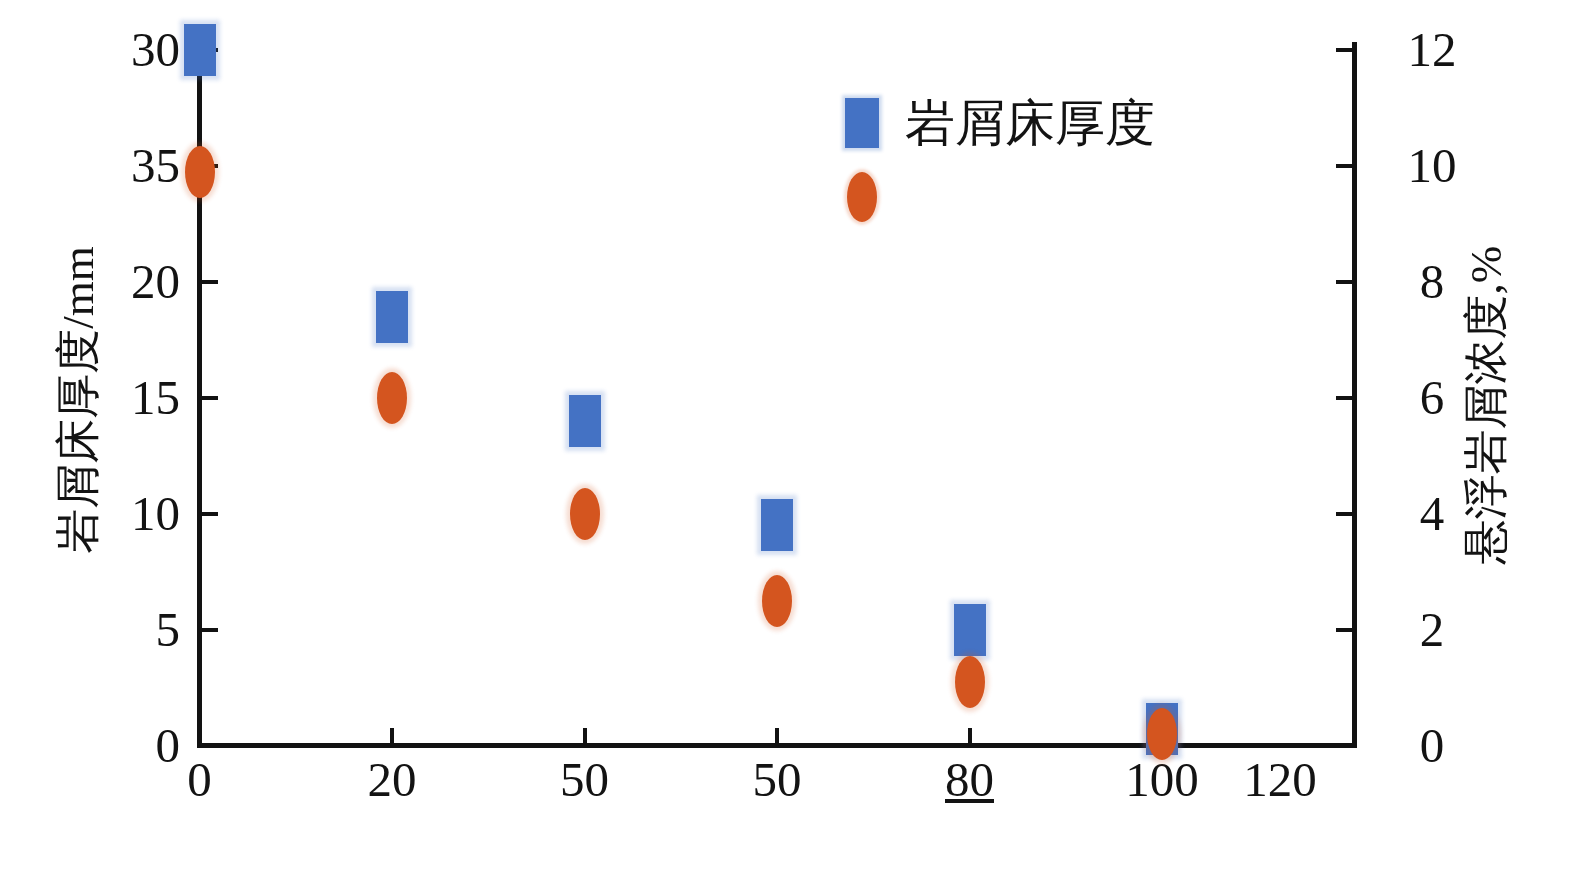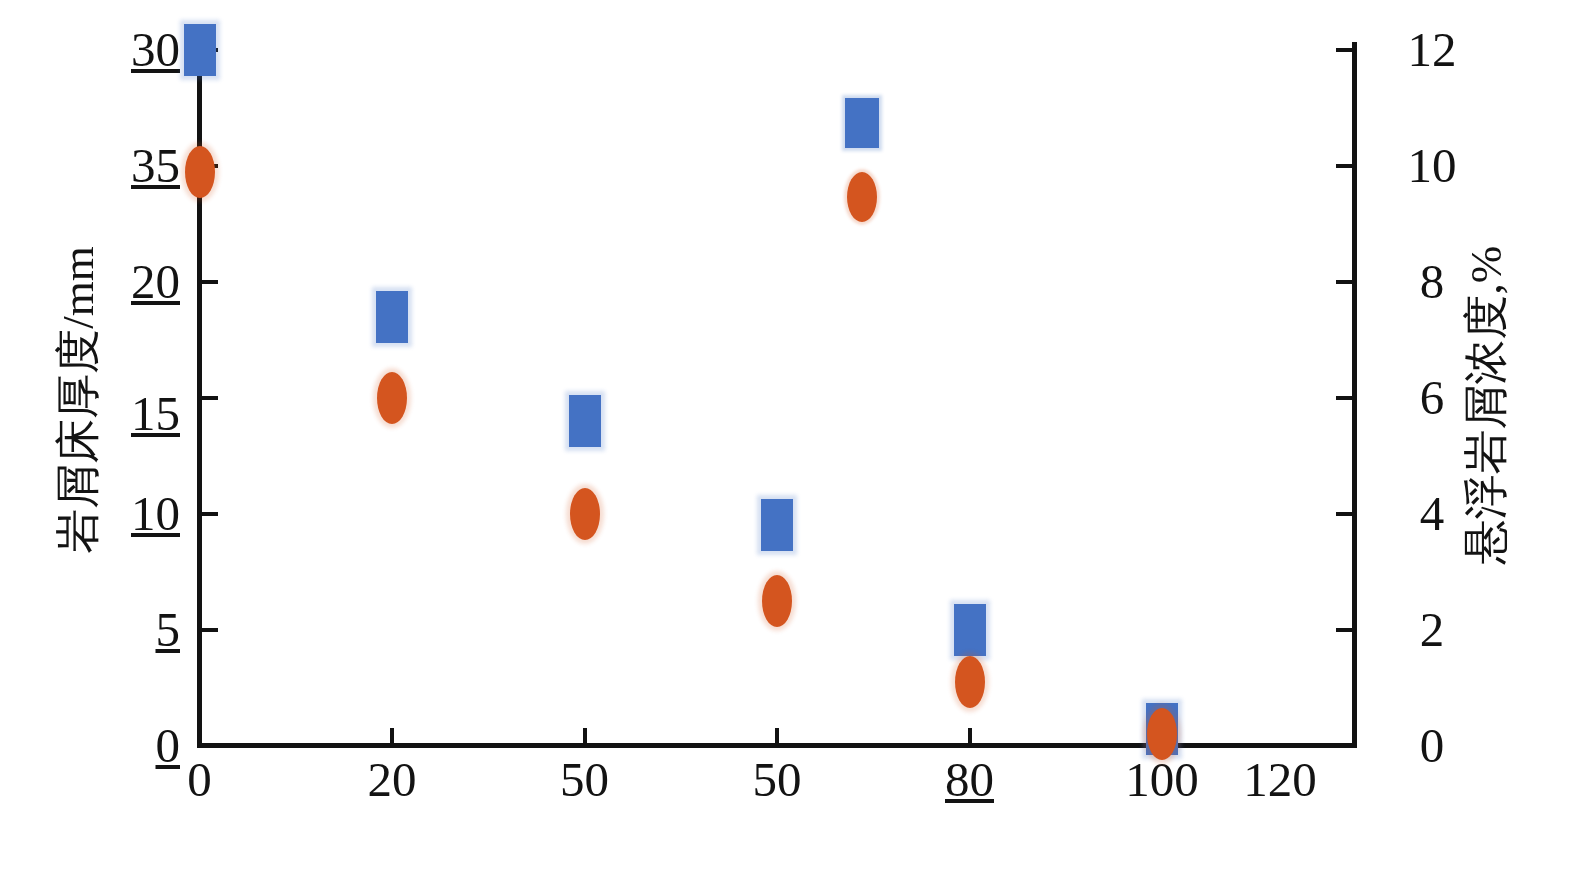--- a/index.html
+++ b/index.html
@@ -40,21 +40,21 @@
   .tick-bottom { top: 728px;   width: 4px;  height: 16px; }
 
   
   .tick-label {
     position: absolute;
     font-size: 49px;
     line-height: 1;
     white-space: nowrap;
     color: #131313;
   }
-  .tick-label-left  { text-align: right; width: 120px; left: 60px; text-decoration: underline; }
+  .tick-label-left  { text-align: right; width: 120px; left: 60px; }
   .tick-label-right { text-align: center;  width: 120px; left: 1372px; }
   .tick-label-bottom{ text-align: center; width: 160px; top: 755px; }
 
   
   .axis-title {
     position: absolute;
     font-size: 45px;
     line-height: 1;
     white-space: nowrap;
     color: #131313;
@@ -177,21 +177,21 @@
       <div class="tick tick-bottom" style="left: 390px;"></div>
       <div class="tick tick-bottom" style="left: 582.5px;"></div>
       <div class="tick tick-bottom" style="left: 775px;"></div>
       <div class="tick tick-bottom" style="left: 967.5px;"></div>
       <div class="tick tick-bottom" style="left: 1160px;"></div>
     </div>
   <div id="ticklabels-left">
       <div class="tick-label tick-label-left" style="top: 720.5px;">0</div>
       <div class="tick-label tick-label-left" style="top: 604.583px;">5</div>
       <div class="tick-label tick-label-left" style="top: 488.667px;">10</div>
-      <div class="tick-label tick-label-left" style="top: 389px;">15</div>
+      <div class="tick-label tick-label-left" style="top: 373px;">15</div>
       <div class="tick-label tick-label-left" style="top: 256.833px;">20</div>
       <div class="tick-label tick-label-left" style="top: 140.917px;">35</div>
       <div class="tick-label tick-label-left" style="top: 25px;">30</div>
     </div>
   <div id="ticklabels-right">
       <div class="tick-label tick-label-right" style="top: 720.5px;">0</div>
       <div class="tick-label tick-label-right" style="top: 604.583px;">2</div>
       <div class="tick-label tick-label-right" style="top: 488.667px;">4</div>
       <div class="tick-label tick-label-right" style="top: 372.75px;">6</div>
       <div class="tick-label tick-label-right" style="top: 256.833px;">8</div>
@@ -228,19 +228,20 @@
   </div>
 
   <div id="y-right-title-wrap">
     <div id="axis-title-y-right" class="axis-title">悬浮岩屑浓度,%</div>
   </div>
 
 
   <div id="legend">
       <div class="legend-row">
         <div class="legend-swatch-square" style="background: rgb(68, 114, 196);"></div>
+        <div class="legend-label">岩屑床厚度</div>
       </div>
       <div class="legend-row">
         <div class="legend-swatch-ellipse" style="background: rgb(212, 85, 31);"></div>
       </div>
     </div>
 
 </div>
 
 </body></html>

